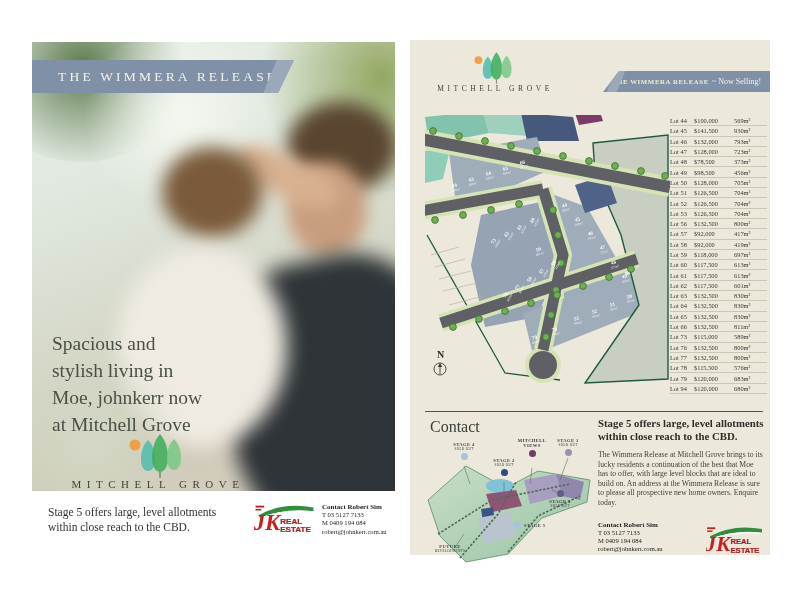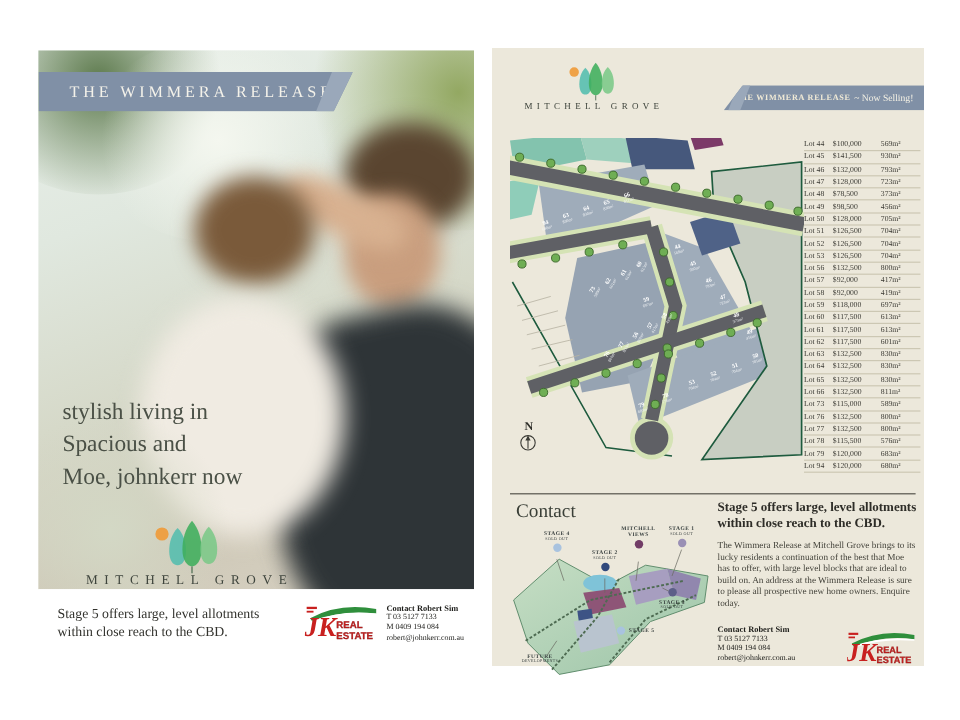--- a/index.html
+++ b/index.html
@@ -90,23 +90,24 @@
     <div class="blob b-hair-c"></div>
     <div class="blob b-dress"></div>
     <div class="blob b-haze"></div>
 
     <div class="banner-l">
       <div class="stripe"></div>
       <span>THE WIMMERA RELEASE</span>
     </div>
 
     <div class="headline">
+      <div>Spacious and</div>
       <div>stylish living in</div>
-      <div>Spacious and</div>
       <div>Moe, johnkerr now</div>
+      <div>at Mitchell Grove</div>
     </div>
 
     <div class="mg-logo mg-logo-left">
       <svg class="trees" width="64" height="44" viewBox="0 0 64 44">
         <defs>
           <g id="mg-trees">
             <circle cx="9" cy="11" r="5.5" fill="#EF9B3B" opacity="0.92"></circle>
             <path d="M22,6 C27,11 29,18 29,25 C29,33 26,37 22,37 C18,37 15,33 15,25 C15,18 17,11 22,6 Z" fill="#53BDAE" opacity="0.88"></path>
             <path d="M34,0 C40,7 42,16 42,24 C42,33 38,38 34,38 C30,38 26,33 26,24 C26,16 28,7 34,0 Z" fill="#3FAE5C" opacity="0.88"></path>
             <path d="M48,5 C53,10 55,17 55,24 C55,32 52,36 48,36 C44,36 41,32 41,24 C41,17 43,10 48,5 Z" fill="#7BC888" opacity="0.88"></path>

